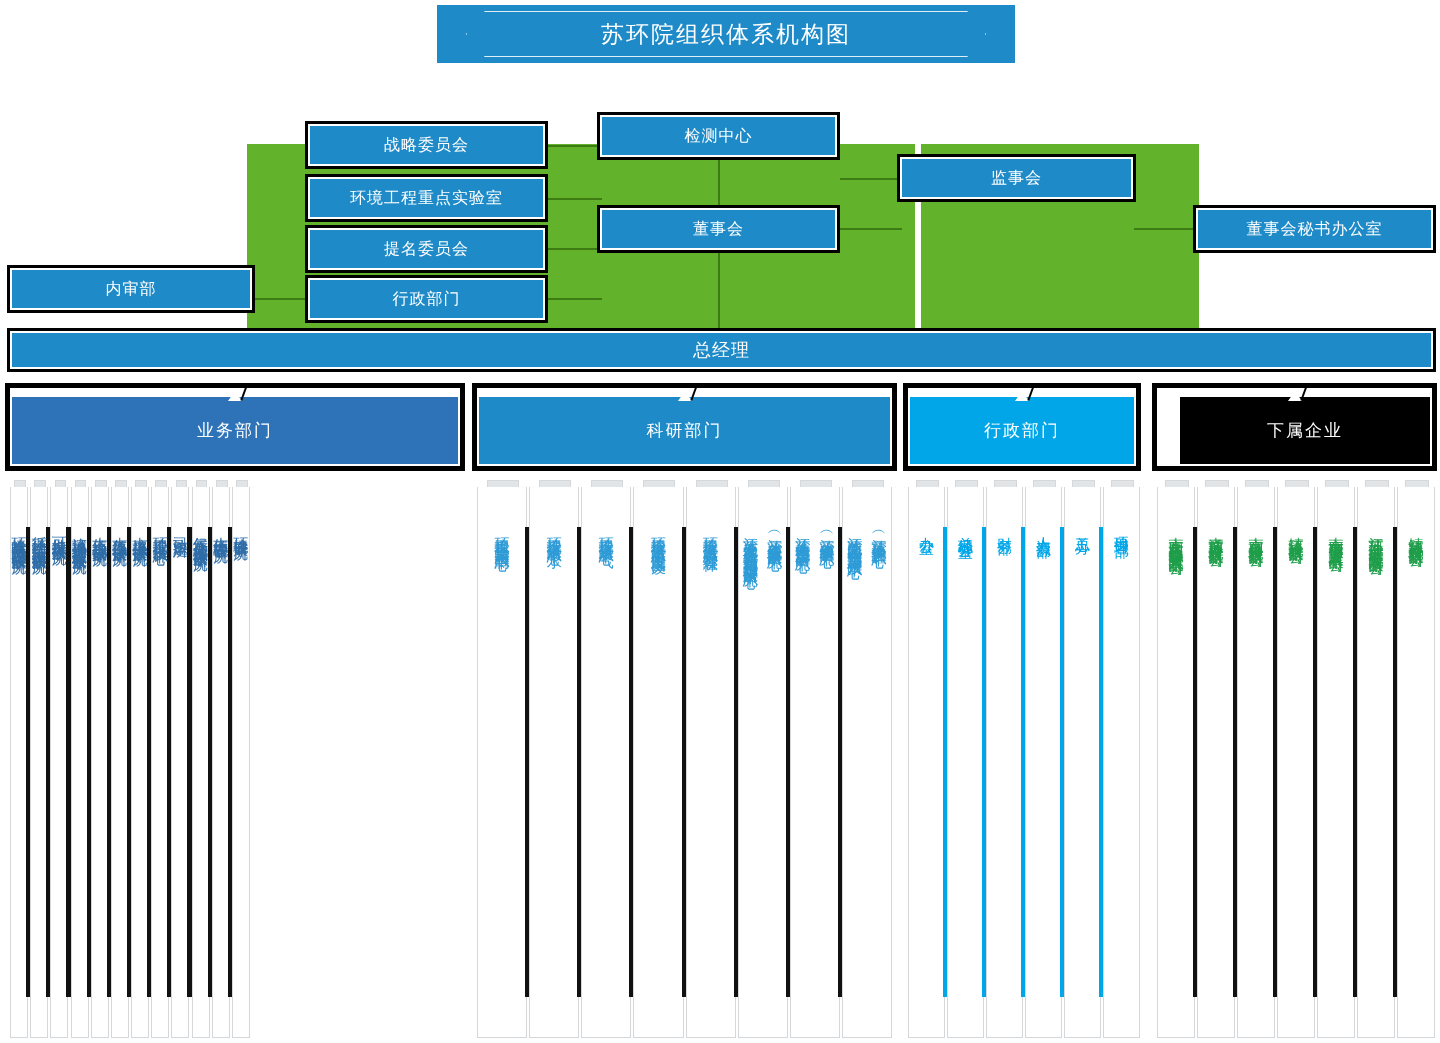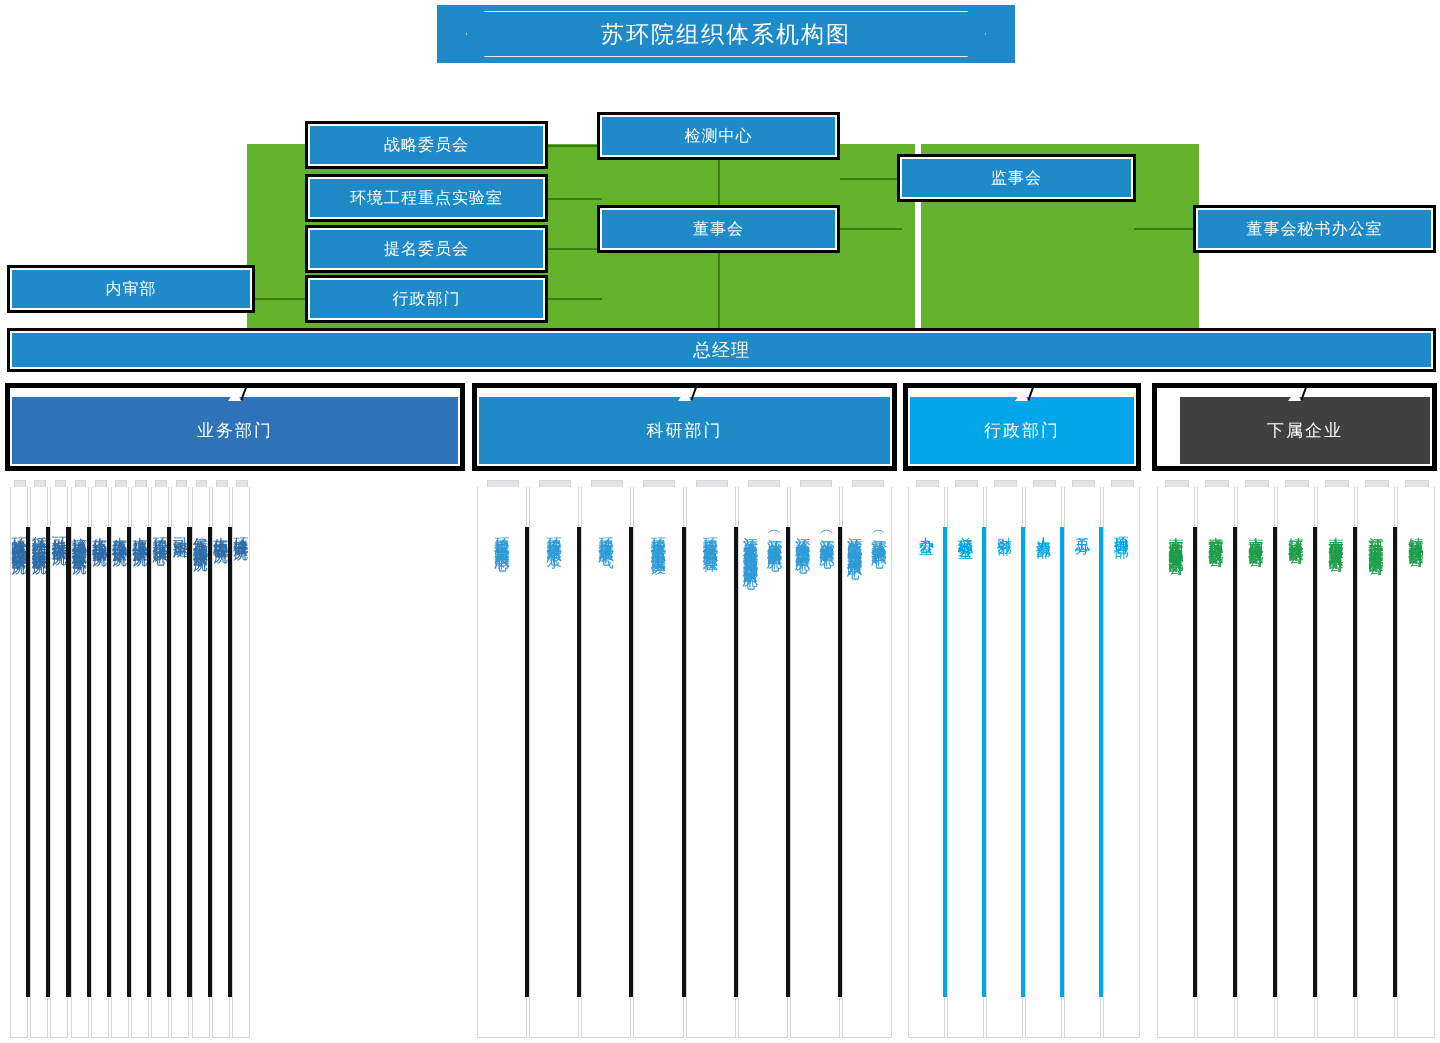--- a/index.html
+++ b/index.html
@@ -170,21 +170,21 @@
       <div class="cat-wrap" style="left: 903px; top: 383px; width: 238px; height: 88px;">
         <div class="cat-frame"></div>
         <div class="cat-box" style="background: rgb(0, 166, 232);">
           <span>行政部门</span>
         </div>
         <div class="cat-notch" style="left: 112px;"></div>
         <div class="cat-tick" style="left: 127px;"></div>
       </div>
       <div class="cat-wrap" style="left: 1152px; top: 383px; width: 285px; height: 88px;">
         <div class="cat-frame"></div>
-        <div class="cat-box" style="background: #404040; margin-left: 21px;">
+        <div class="cat-box" style="background: #000000; margin-left: 21px;">
           <span>下属企业</span>
         </div>
         <div class="cat-notch" style="left: 135.5px;"></div>
         <div class="cat-tick" style="left: 150.5px;"></div>
       </div>
     </div>
 
   <div id="leaf-layer">
       <div class="leaf" style="left: 10px; top: 487px; width: 18.1667px; height: 551px;">
         <div class="leaf-tab" style="left: 3.27px; width: 11.6267px;"></div>

